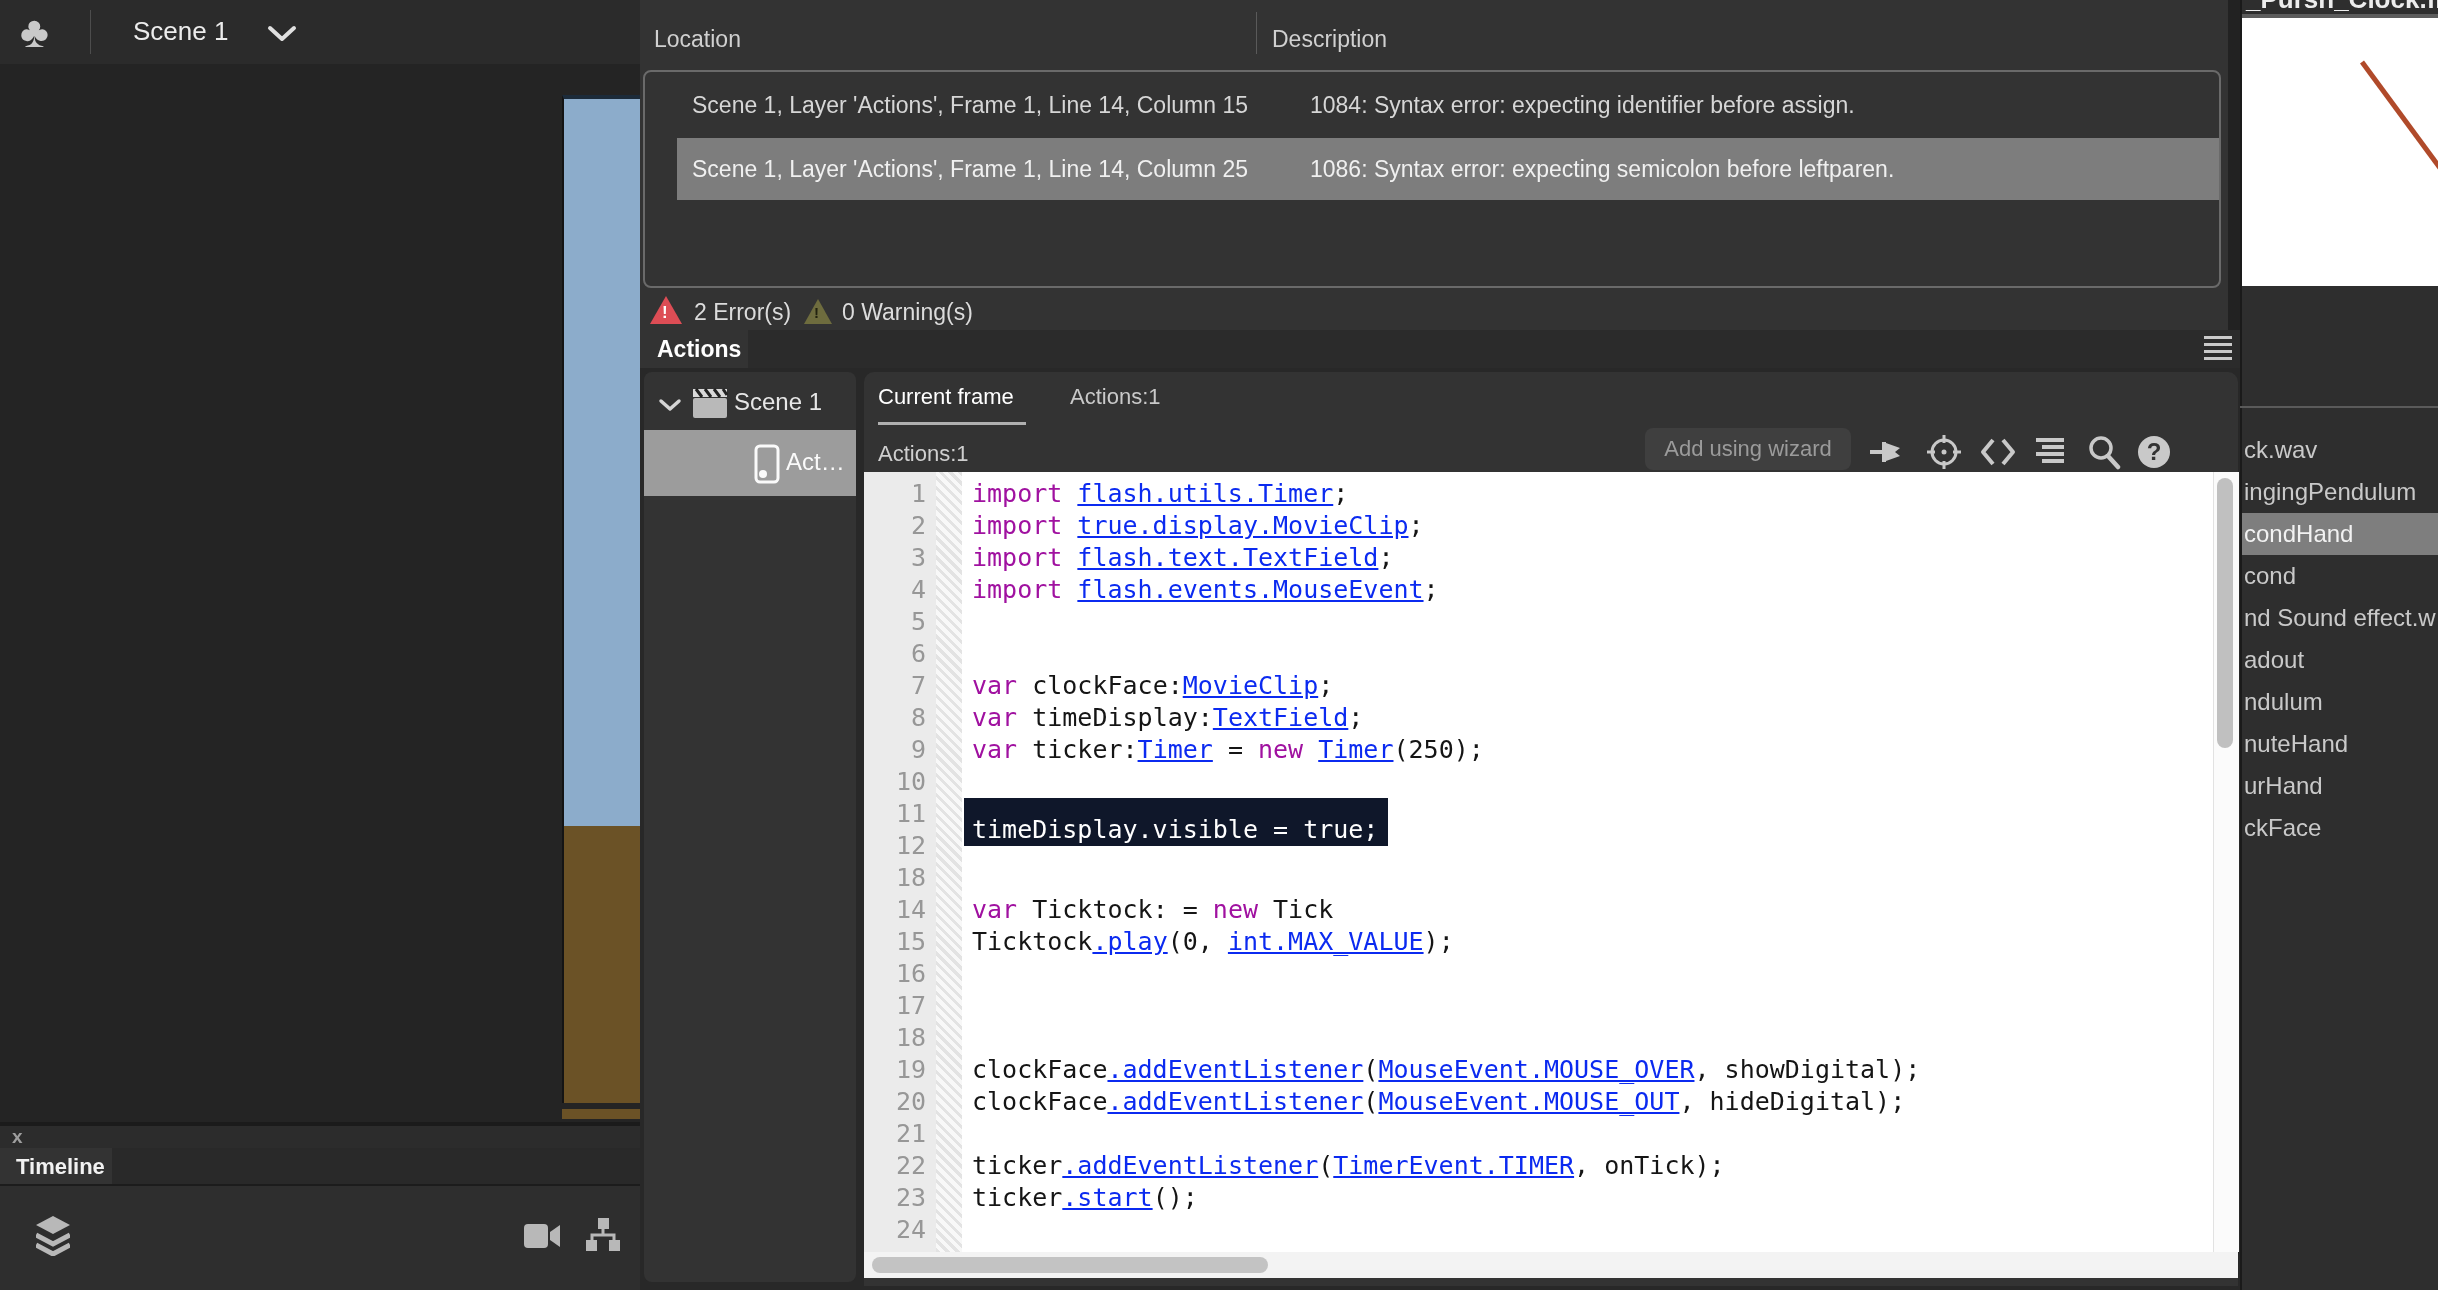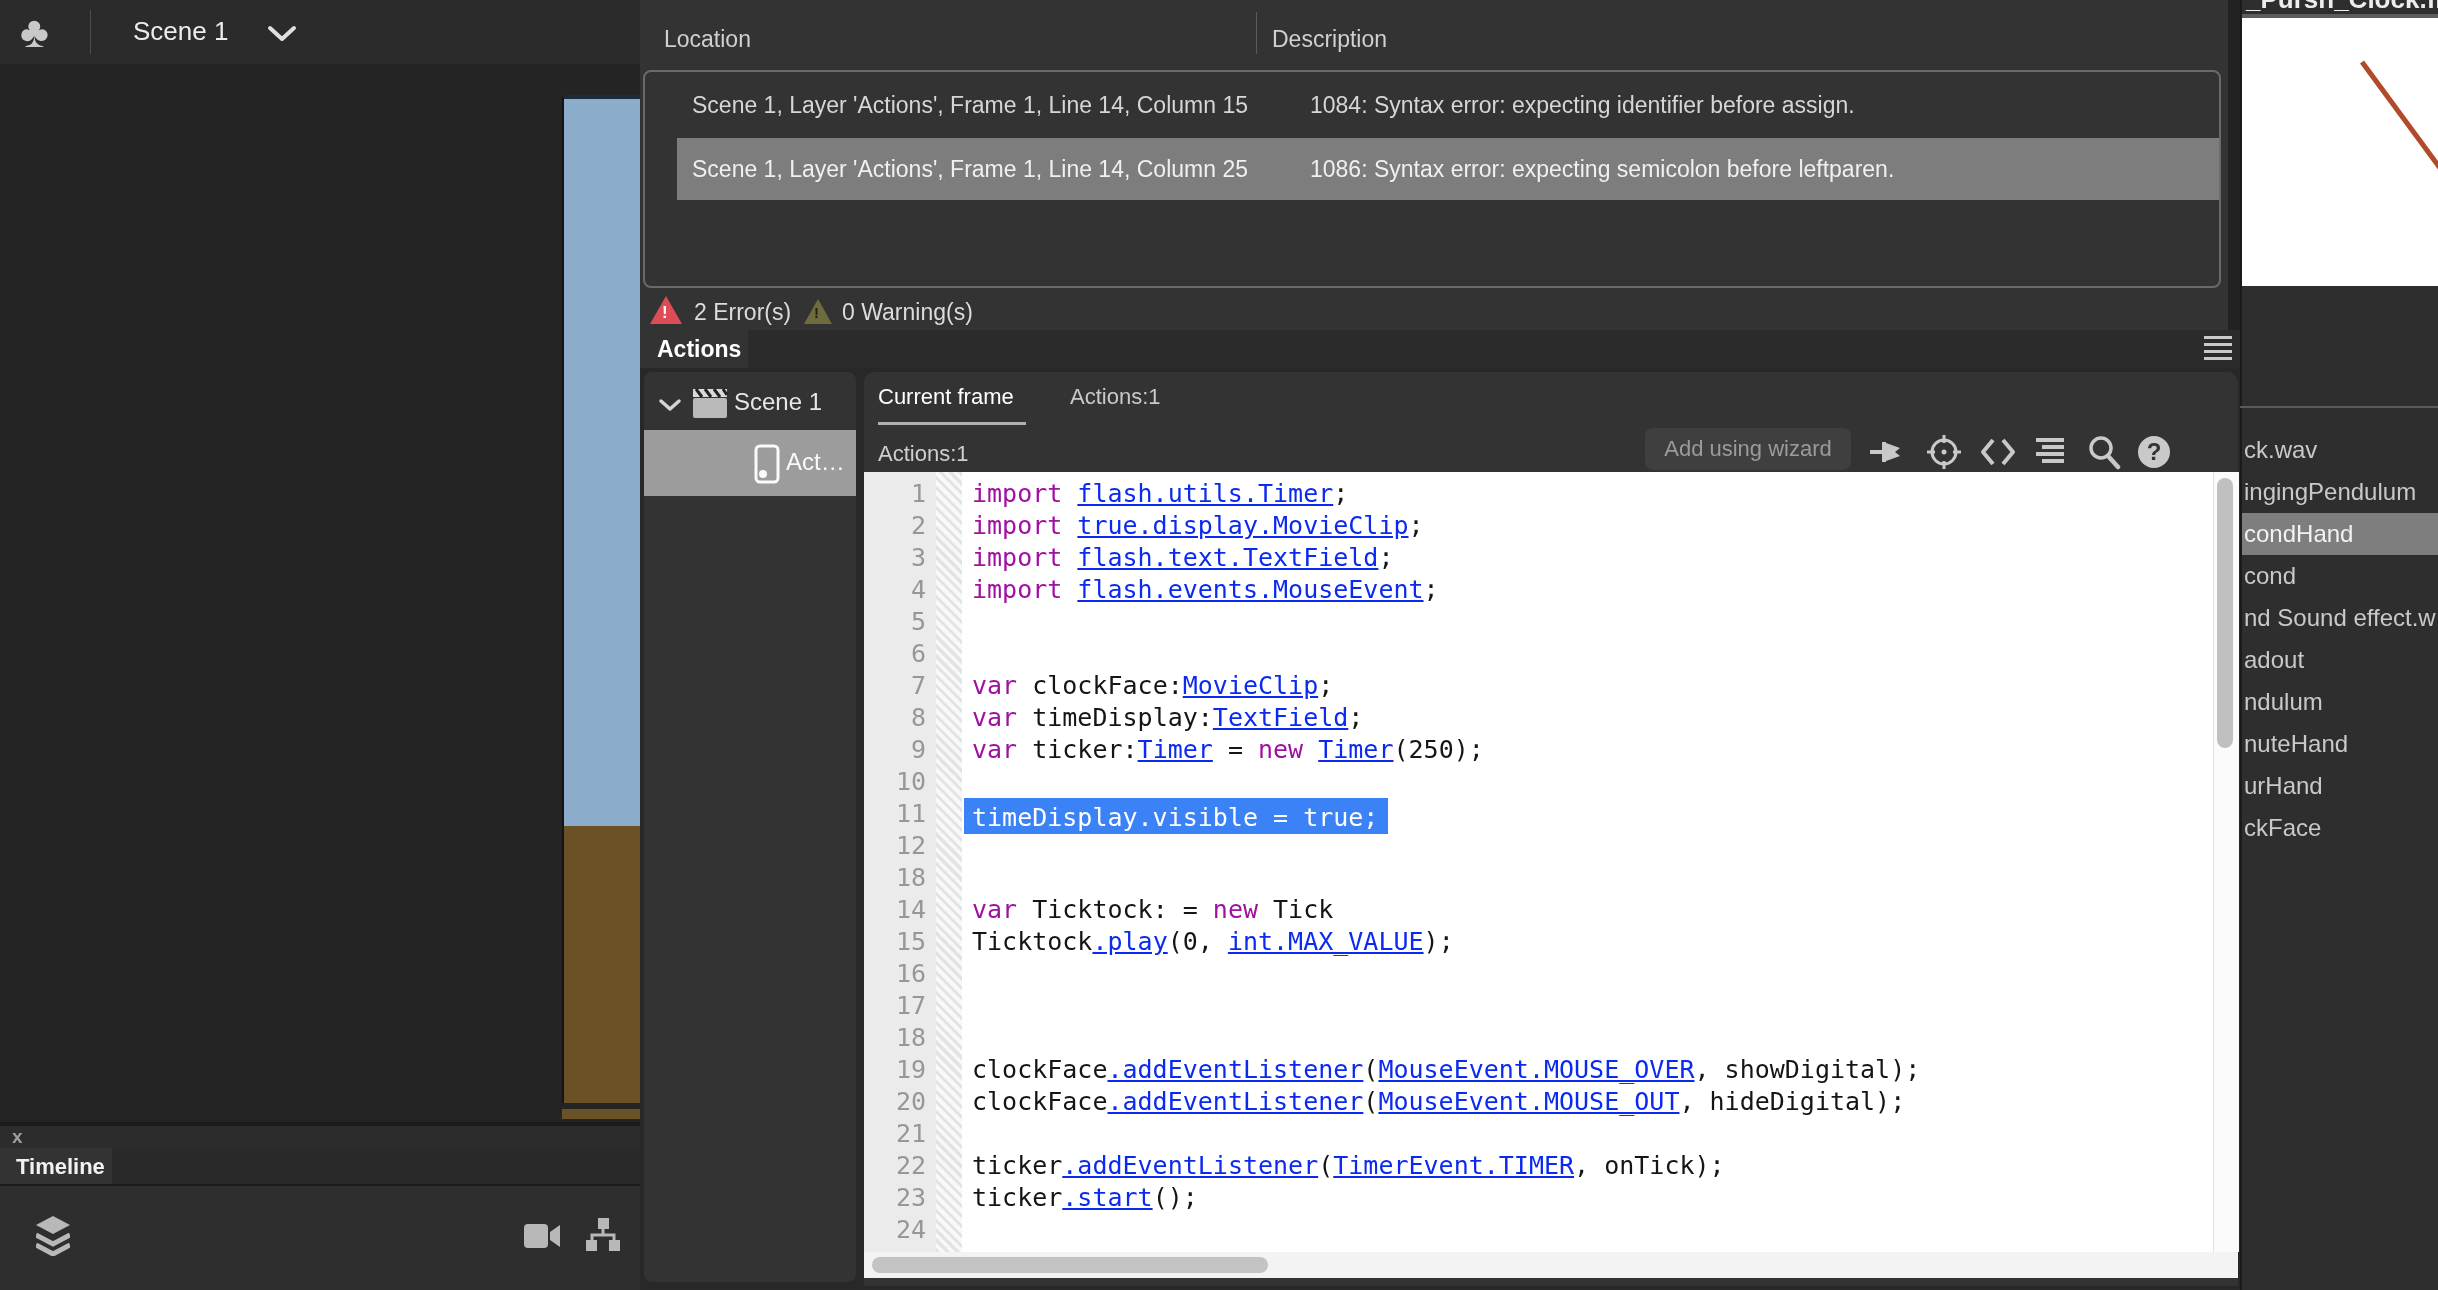--- a/index.html
+++ b/index.html
@@ -76,21 +76,21 @@
   #hatch{position:absolute;left:72px;top:0;width:26px;height:780px;
     background:repeating-linear-gradient(45deg,#e3e3e3 0 3px,#f8f8f8 3px 7px);}
   #code-lines{position:absolute;left:0;top:6px;width:100%;font-family:"DejaVu Sans Mono",monospace;font-size:25px;}
   .code-line{position:relative;height:32px;line-height:32px;}
   .ln{position:absolute;left:0;width:62px;text-align:right;color:#979797;}
   .code-text{position:absolute;left:108px;white-space:pre;color:#151515;}
   .tok-kw{color:#a011a0;}
   .tok-type{color:#0b2af0;text-decoration:underline;}
   .tok-plain{color:#151515;}
   .tok-sel{color:#fff;}
-  .code-text.hl{left:100px;background:#3b82f6;padding:4px 10px 0 8px;}
+  .code-text.hl{left:100px;background:#0f172a;padding:16px 10px 0 8px;}
   #vscroll{left:2213px;top:472px;width:25px;height:780px;background:#fbfbfb;border-left:1px solid #e2e2e2;}
   #vthumb{left:2217px;top:478px;width:16px;height:270px;background:#c0c0c0;border-radius:8px;}
   #hscroll{left:864px;top:1252px;width:1374px;height:26px;background:#f3f3f3;}
   #hthumb{left:872px;top:1257px;width:396px;height:16px;background:#c3c3c3;border-radius:8px;}
   #main-bottom{left:864px;top:1278px;width:1374px;height:8px;background:#333;}
 
   
   #library{left:2240px;top:0;width:198px;height:1290px;background:#2e2e2e;border-left:2px solid #1a1a1a;box-sizing:border-box;}
   #lib-title-clip{left:2242px;top:0;width:196px;height:14px;overflow:hidden;}
   #lib-title{position:absolute;left:4px;top:-16px;font-size:26px;font-weight:bold;color:#ededed;white-space:nowrap;}
@@ -139,21 +139,21 @@
     </svg>
     <svg class="abs tl-icon" style="left:586px;top:32px" width="34" height="34" viewBox="0 0 34 34">
       <rect x="12" y="0" width="11" height="11" fill="#b8b8b8"></rect>
       <rect x="0" y="22" width="11" height="11" fill="#b8b8b8"></rect>
       <rect x="23" y="22" width="11" height="11" fill="#b8b8b8"></rect>
       <path d="M17 11 v6 M6 22 v-5 h22 v5" fill="none" stroke="#b8b8b8" stroke-width="3"></path>
     </svg>
   </div>
 
   <div class="abs" id="errors-panel">
-    <div class="abs" id="col-location" style="left:24px;">Location</div>
+    <div class="abs" id="col-location" style="left:14px;">Location</div>
     <div class="abs" id="col-divider" style="left:616px;"></div>
     <div class="abs" id="col-description" style="left:632px;">Description</div>
     <div class="abs" id="error-list" style="left:3px;padding-left:32px;">
         <div class="err-row">
           <span class="err-loc">Scene 1, Layer 'Actions', Frame 1, Line 14, Column 15</span>
           <span class="err-desc">1084: Syntax error: expecting identifier before assign.</span>
         </div>
         <div class="err-row sel">
           <span class="err-loc">Scene 1, Layer 'Actions', Frame 1, Line 14, Column 25</span>
           <span class="err-desc">1086: Syntax error: expecting semicolon before leftparen.</span>

